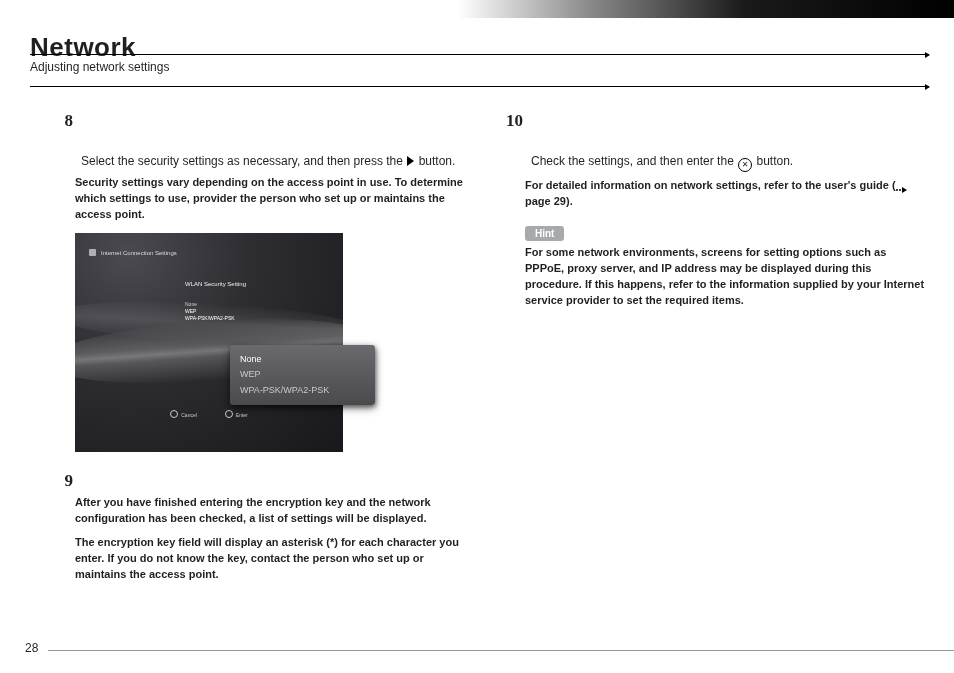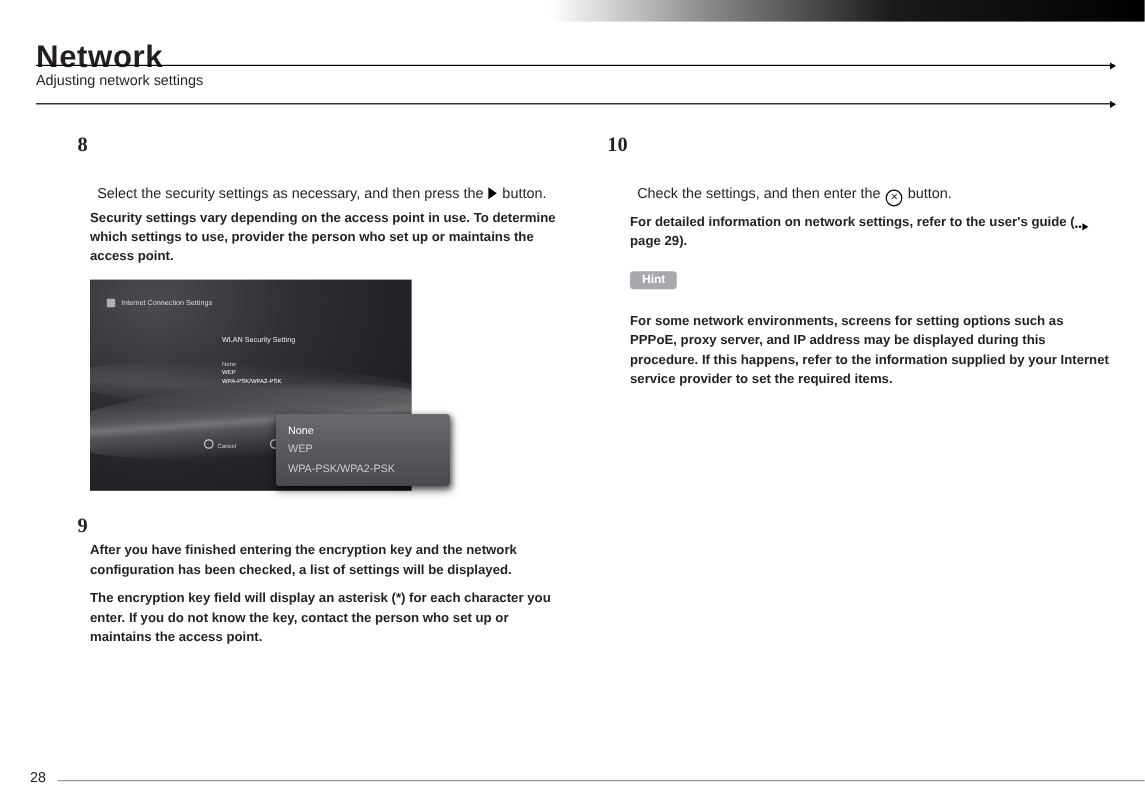--- a/index.html
+++ b/index.html
@@ -138,21 +138,21 @@
   }
   .dot-arrow-icon .arw {
     width: 0; height: 0;
     border-left: 5px solid #000;
     border-top: 3px solid transparent;
     border-bottom: 3px solid transparent;
   }
   
   .shot {
     width: 268px;
-    height: 176px;
+    height: 219px;
     position: relative;
     margin: 10px 0 18px 0;
   }
   .shot-bg {
     position: absolute; inset: 0;
     background: radial-gradient(ellipse at 20% 10%, #4a4a50 0%, #2d2d32 40%, #18181c 100%);
     overflow: hidden;
   }
   .shot-bg::before {
     content:"";
@@ -226,21 +226,21 @@
   }
   .popup .sel { color: #fff; font-weight: 500; }
   .hint-badge {
     display: inline-block;
     background: #a7a9ac;
     color: #fff;
     font-size: 10px;
     font-weight: bold;
     padding: 2px 10px;
     border-radius: 3px;
-    margin: 8px 0 20px 0;
+    margin: 8px 0 4px 0;
   }
   .page-num {
     position: absolute;
     left: 25px;
     bottom: 18px;
     font-size: 12px;
   }
   .page-num-rule {
     position: absolute;
     left: 48px;

